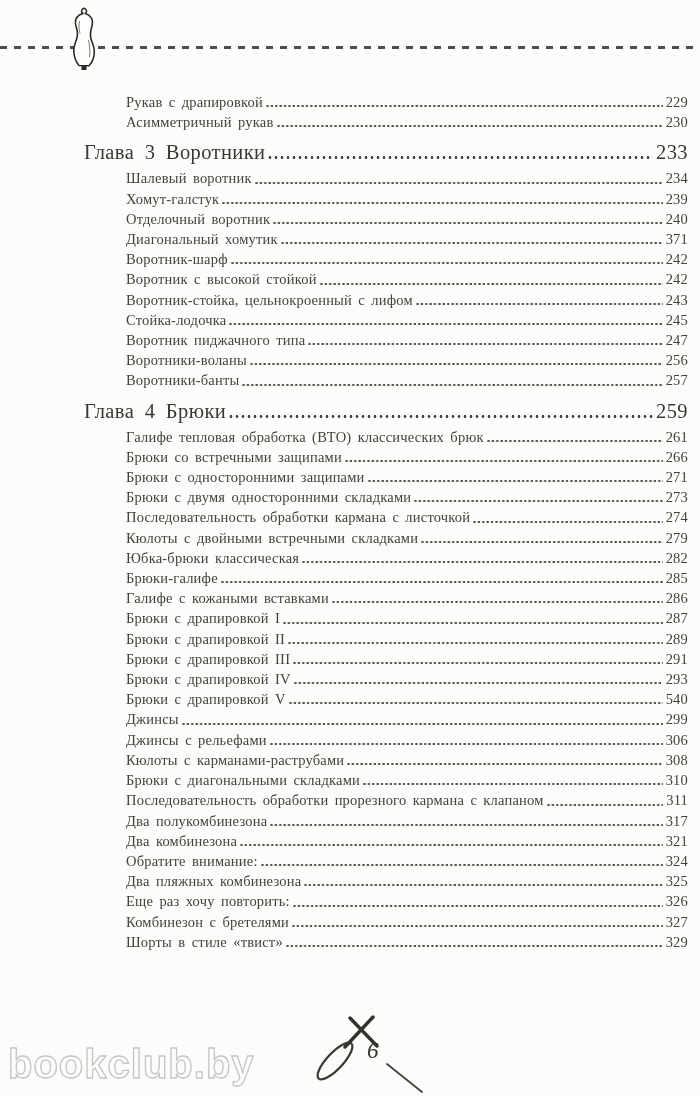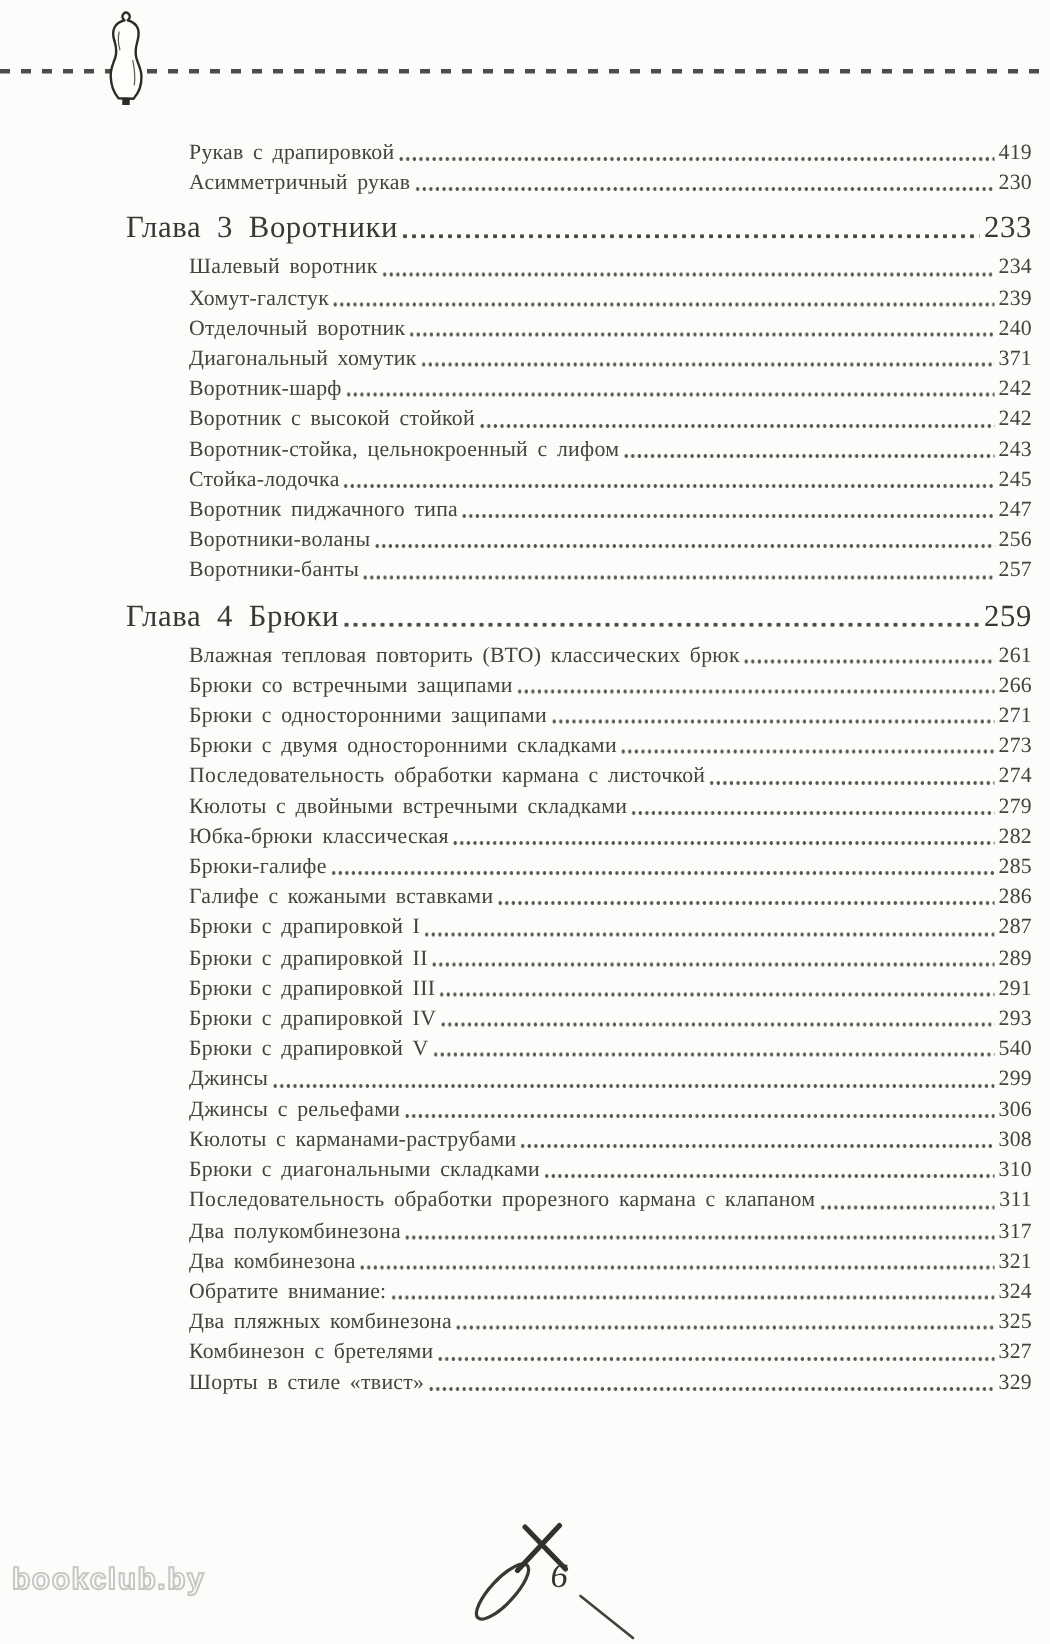--- a/index.html
+++ b/index.html
@@ -65,21 +65,21 @@
   
   .scissors { position: absolute; left: 302px; top: 1006px; width: 150px; height: 90px; }
   .page-number {
     position: absolute; left: 367px; top: 1038px;
     font-size: 23px; font-style: italic; color: #37352f;
   }
   .watermark {
     position: absolute; left: 8px; top: 1042px;
     font-family: "Liberation Sans", "DejaVu Sans", sans-serif;
     font-weight: bold;
-    font-size: 20px;
+    font-size: 40px;
     letter-spacing: 1px;
     color: #fdfdfd;
     -webkit-text-stroke: 1.3px #c7c6c3;
     text-shadow: 0 0 1px #d5d4d1;
   }
 </style>
 </head>
 <body>
 
 <div class="page">
@@ -96,21 +96,21 @@
              C29.8,9.4 27,8 25.2,7.5 C26.8,6.4 27,4.2 25.5,3
              C24.6,2.2 23.3,2.2 22.5,3 Z" fill="#fdfdfc" stroke="#2d2b28" stroke-width="1.6" stroke-linejoin="round"></path>
     <path d="M19.5,15 C18.5,19 19,24 20,27.5 M28.5,34 C29.5,39 30.5,45 29.5,51" fill="none" stroke="#5a5752" stroke-width="0.8"></path>
     <rect x="21.5" y="59.5" width="5" height="4.5" fill="#2d2b28"></rect>
   </svg>
 
   <div class="toc" id="toc-body">
   <div class="toc-row entry">
     <span class="label">Рукав с драпировкой</span>
     <span class="dots"></span>
-    <span class="pageno">419</span>
+    <span class="pageno">229</span>
   </div>
 
   <div class="toc-row entry">
     <span class="label">Асимметричный рукав</span>
     <span class="dots"></span>
     <span class="pageno">230</span>
   </div>
 
 
   <div class="toc-row chapter">
@@ -186,21 +186,21 @@
   </div>
 
   <div class="toc-row chapter">
     <span class="label">Глава 4 Брюки</span>
     <span class="dots"></span>
     <span class="pageno">259</span>
   </div>
 
 
   <div class="toc-row entry">
-    <span class="label">Влажная тепловая повторить (ВТО) классических брюк</span>
+    <span class="label">Галифе тепловая обработка (ВТО) классических брюк</span>
     <span class="dots"></span>
     <span class="pageno">261</span>
   </div>
 
   <div class="toc-row entry">
     <span class="label">Брюки со встречными защипами</span>
     <span class="dots"></span>
     <span class="pageno">266</span>
   </div>
 
@@ -323,20 +323,25 @@
     <span class="dots"></span>
     <span class="pageno">324</span>
   </div>
 
   <div class="toc-row entry">
     <span class="label">Два пляжных комбинезона</span>
     <span class="dots"></span>
     <span class="pageno">325</span>
   </div>
 
+  <div class="toc-row entry">
+    <span class="label">Еще раз хочу повторить:</span>
+    <span class="dots"></span>
+    <span class="pageno">326</span>
+  </div>
 
   <div class="toc-row entry">
     <span class="label">Комбинезон с бретелями</span>
     <span class="dots"></span>
     <span class="pageno">327</span>
   </div>
 
   <div class="toc-row entry">
     <span class="label">Шорты в стиле «твист»</span>
     <span class="dots"></span>

